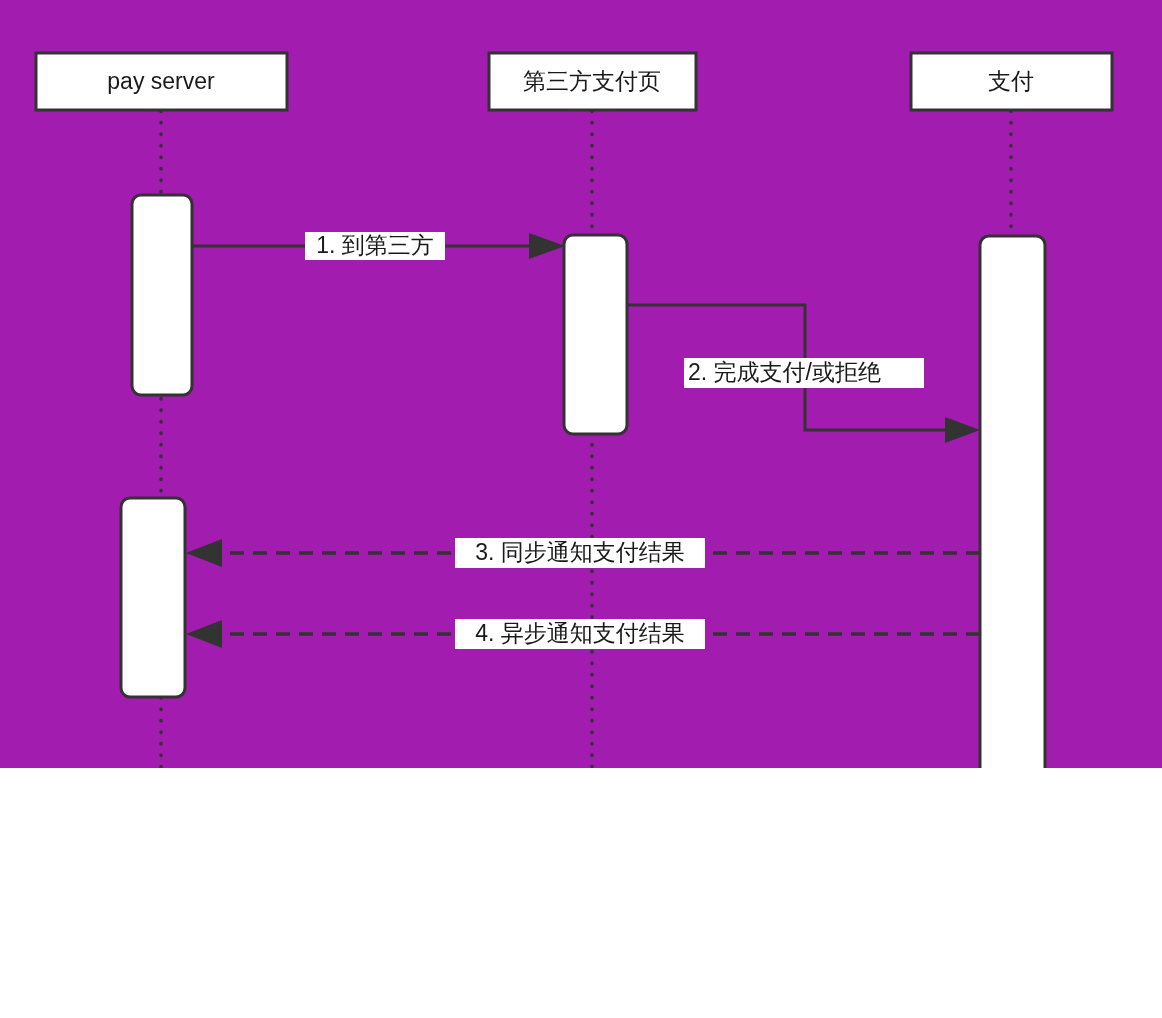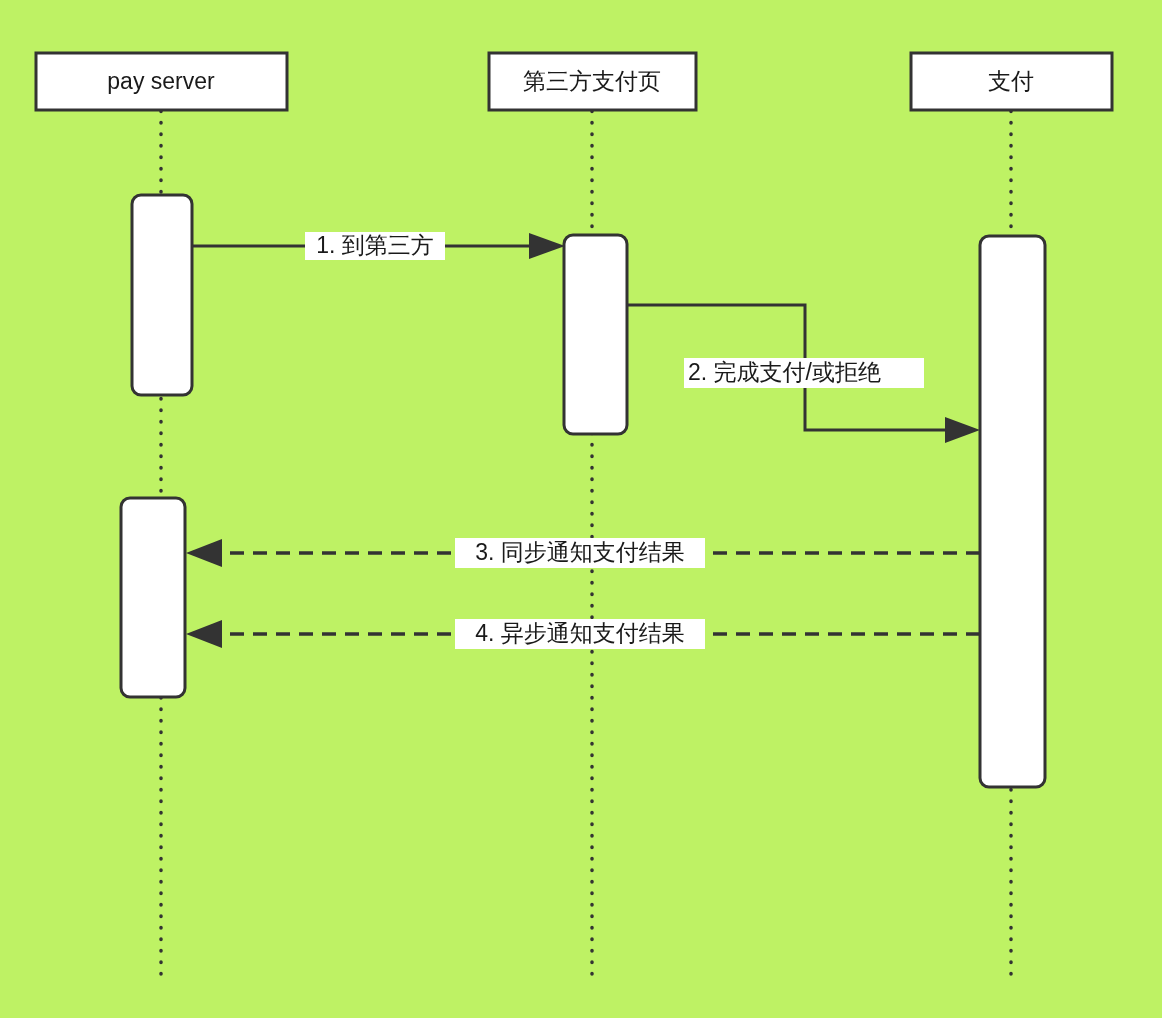--- a/index.html
+++ b/index.html
@@ -6,22 +6,22 @@
     margin: 0;
     padding: 0;
     background: #ffffff;
   }
   body {
     font-family: "Liberation Sans", "DejaVu Sans", sans-serif;
   }
   #diagram-root {
     position: relative;
     width: 1162px;
-    height: 1018px;
-    background: #bef264;
+    height: 768px;
+    background: #a21caf;
     overflow: hidden;
   }
   svg#sequence-canvas {
     display: block;
     width: 1162px;
     height: 1018px;
   }
   .participant-box {
     fill: #ffffff;
     stroke: #333333;

